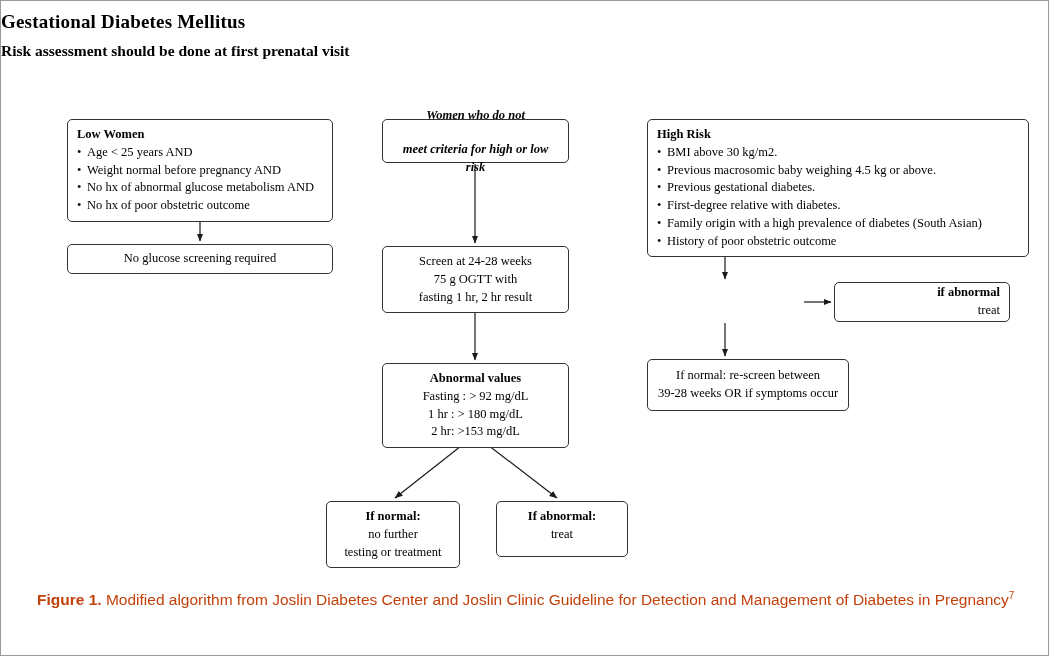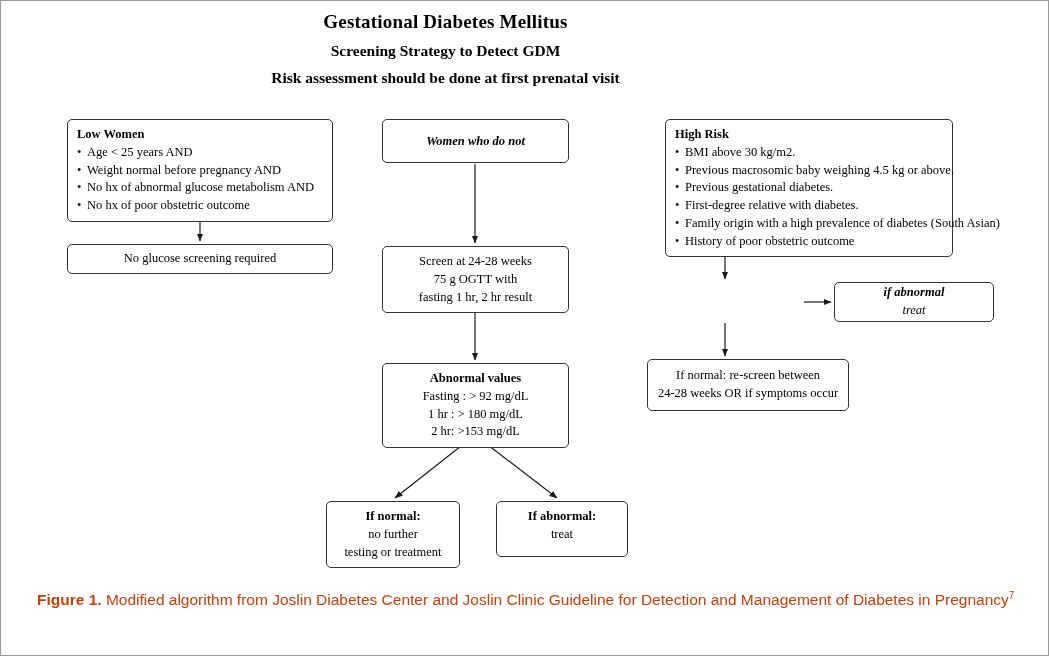--- a/index.html
+++ b/index.html
@@ -23,22 +23,21 @@
   .figure-area {
     position: relative;
     width: 1049px;
     height: 570px;
   }
   .title-block {
     position: absolute;
     top: 10px;
     left: 0;
     width: 833px;
-    text-align: center;
-    padding-left: 28px;
+    text-align: left;
   }
   .title-main {
     font-size: 19px;
     font-weight: bold;
     letter-spacing: 0.2px;
     margin-bottom: 9px;
   }
   .title-sub1 {
     font-size: 15.5px;
     font-weight: bold;
@@ -89,23 +88,23 @@
     top: 0;
   }
   
   #lowrisk      { left: 66px;  top: 118px; width: 266px; }
   #noscreen     { left: 66px;  top: 243px; width: 266px; height: 30px; display: flex; align-items: center; justify-content: center; }
   #midcriteria  { left: 381px; top: 118px; width: 187px; height: 44px; display: flex; flex-direction: column; align-items: center; justify-content: center; }
   #screen2428   { left: 381px; top: 245px; width: 187px; }
   #abnormalvals { left: 381px; top: 362px; width: 187px; }
   #ifnormal     { left: 325px; top: 500px; width: 134px; }
   #ifabnormal   { left: 495px; top: 500px; width: 132px; height: 56px; display: flex; flex-direction: column; align-items: center; justify-content: flex-start; }
-  #highrisk     { left: 664px; top: 118px; width: 288px; }
+  #highrisk     { left: 646px; top: 118px; width: 382px; }
   #screenfeas   { left: 646px; top: 281px; width: 156px; height: 40px; display: flex; flex-direction: column; align-items: center; justify-content: center; }
-  #ifabnormal2  { left: 833px; top: 281px; width: 160px; height: 40px; display: flex; flex-direction: column; align-items: center; justify-content: center; font-style: italic; }
+  #ifabnormal2  { left: 833px; top: 281px; width: 176px; height: 40px; display: flex; flex-direction: column; align-items: flex-end; justify-content: center; }
   #rescreen     { left: 646px; top: 358px; width: 202px; height: 52px; display: flex; flex-direction: column; align-items: center; justify-content: center; }
 
   .connector {
     position: absolute;
     top: 0;
     left: 0;
     width: 1049px;
     height: 570px;
     pointer-events: none;
   }
@@ -129,21 +128,20 @@
 </style>
 </head>
 <body>
 
 <div class="page">
 
   <div class="figure-area">
 
     <div class="title-block">
       <div class="title-main">Gestational Diabetes Mellitus</div>
-      <div class="title-sub1">Screening Strategy to Detect GDM</div>
       <div class="title-sub2">Risk assessment should be done at first prenatal visit</div>
     </div>
 
     <svg class="connector" viewBox="0 0 1049 570">
       <defs>
         <marker id="arrow" markerWidth="9" markerHeight="9" refX="7.5" refY="3.2" orient="auto" markerUnits="userSpaceOnUse">
           <path d="M0,0 L8,3.2 L0,6.4 z" fill="#1a1a1a"></path>
         </marker>
       </defs>
 
@@ -172,20 +170,21 @@
         <li>No hx of poor obstetric outcome</li>
       </ul>
     </div>
 
     <div class="node center-text" id="noscreen">
       <span>No glucose screening required</span>
     </div>
 
     <div class="node italic-bold" id="midcriteria">
       <div>Women who do not</div>
+      <div>meet criteria for high or low risk</div>
     </div>
 
     <div class="node center-text" id="screen2428">
       <div>Screen at 24-28 weeks</div>
       <div>75 g OGTT with</div>
       <div>fasting 1 hr, 2 hr result</div>
     </div>
 
     <div class="node center-text" id="abnormalvals">
       <div class="hdr">Abnormal values</div>
@@ -218,21 +217,21 @@
     </div>
 
 
     <div class="node center-text" id="ifabnormal2">
       <div class="hdr">if abnormal</div>
       <div>treat</div>
     </div>
 
     <div class="node center-text" id="rescreen">
       <div>If normal: re-screen between</div>
-      <div>24-28 weeks OR if symptoms occur</div>
+      <div>39-28 weeks OR if symptoms occur</div>
     </div>
 
   </div>
 
   <div class="caption">
     <b>Figure 1.</b><span> Modified algorithm from Joslin Diabetes Center and Joslin Clinic Guideline for Detection and Management of Diabetes in Pregnancy</span><sup>7</sup>
   </div>
 
 </div>
 

